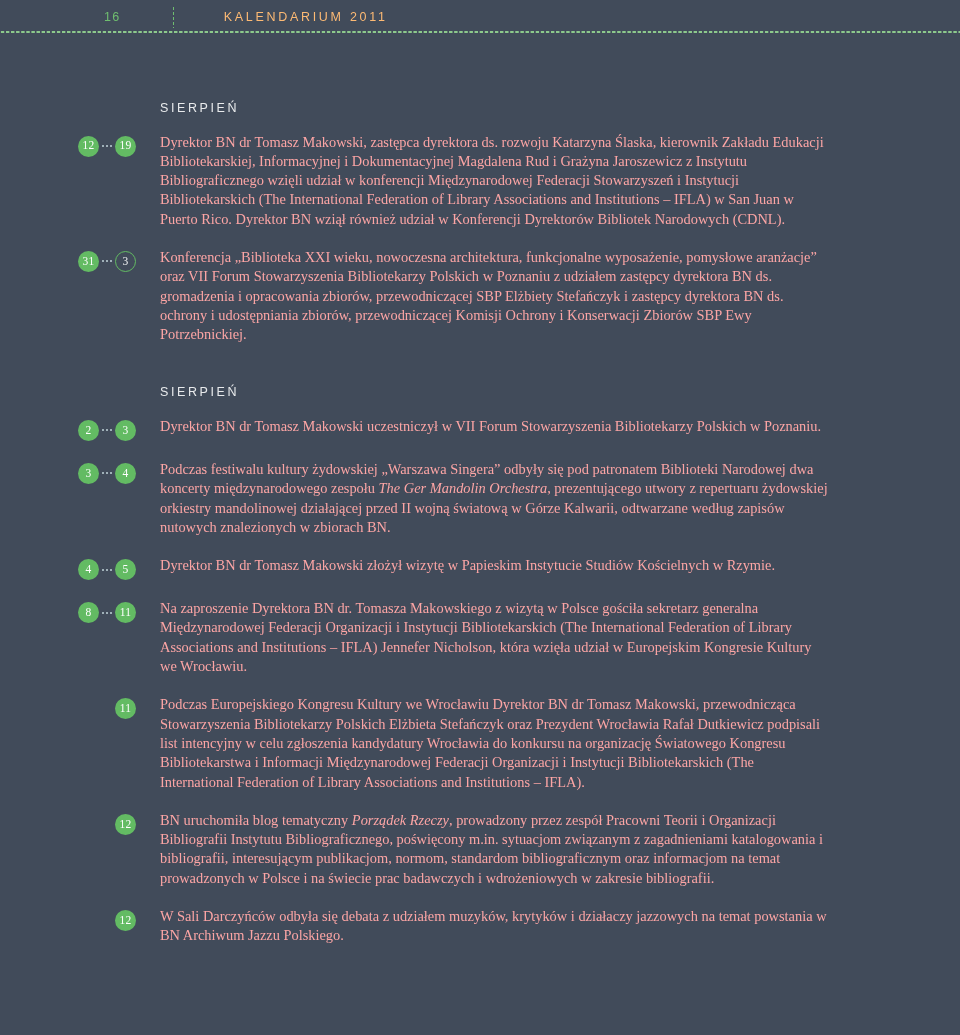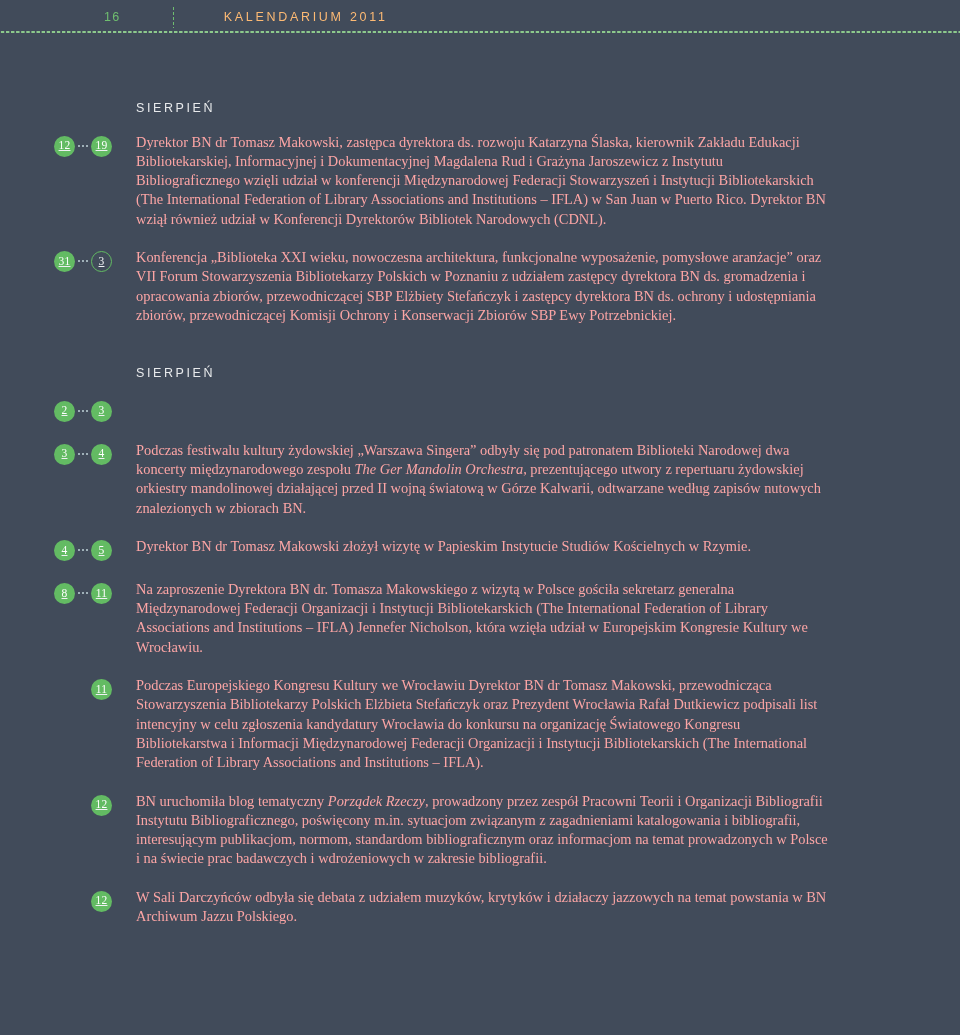--- a/index.html
+++ b/index.html
@@ -59,20 +59,21 @@
     height: 4px;
     background-image: radial-gradient(#8cc98c 46%, transparent 50%);
     background-size: 5.1px 4px;
     background-repeat: repeat-x;
     background-position: left center;
   }
 
   
   .content {
     padding: 62px 0 0 0;
+    margin-left: 24px;
   }
   .month-block + .month-block {
     margin-top: 42px;
   }
   .month-title {
     font-family: "Liberation Sans", sans-serif;
     font-size: 12.5px;
     letter-spacing: 2.6px;
     color: #e8eaec;
     margin: 0 0 18px 136px;
@@ -87,21 +88,20 @@
   .entry:last-child { margin-bottom: 0; justify-content: space-between; }
 
   .date-col {
     width: 136px;
     flex: 0 0 136px;
     display: flex;
     align-items: center;
     padding-top: 3px;
     box-sizing: border-box;
     padding-left: 54px;
-    text-decoration: underline;
   }
   .badge {
     width: 21px;
     height: 21px;
     flex: 0 0 21px;
     border-radius: 50%;
     background: #63bb63;
     color: #ffffff;
     font-family: "Liberation Serif", serif;
     font-size: 11.5px;
@@ -175,20 +175,21 @@
       </div>
     </div>
     <div class="month-block">
       <div class="month-title">SIERPIEŃ</div>
       <div class="entry">
         <div class="date-col">
           <div class="badge">2</div>
           <div class="connector"></div>
           <div class="badge">3</div>
         </div>
+        <div class="entry-text">Dyrektor BN dr Tomasz Makowski uczestniczył w VII Forum Stowarzyszenia Bibliotekarzy Polskich w Poznaniu.</div>
       </div>
       <div class="entry">
         <div class="date-col">
           <div class="badge">3</div>
           <div class="connector"></div>
           <div class="badge">4</div>
         </div>
         <div class="entry-text">Podczas festiwalu kultury żydowskiej „Warszawa Singera” odbyły się pod patronatem Biblioteki Narodowej dwa koncerty międzynarodowego zespołu <i>The Ger Mandolin Orchestra</i>, prezentującego utwory z repertuaru żydowskiej orkiestry mandolinowej działającej przed II wojną światową w Górze Kalwarii, odtwarzane według zapisów nutowych znalezionych w zbiorach BN.</div>
       </div>
       <div class="entry">

